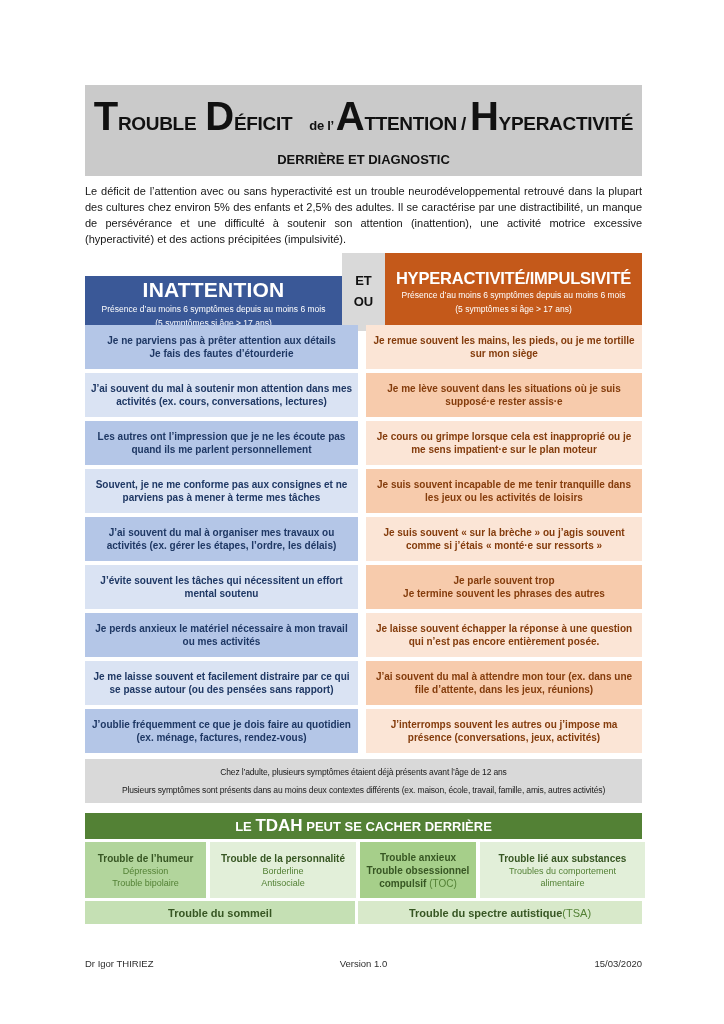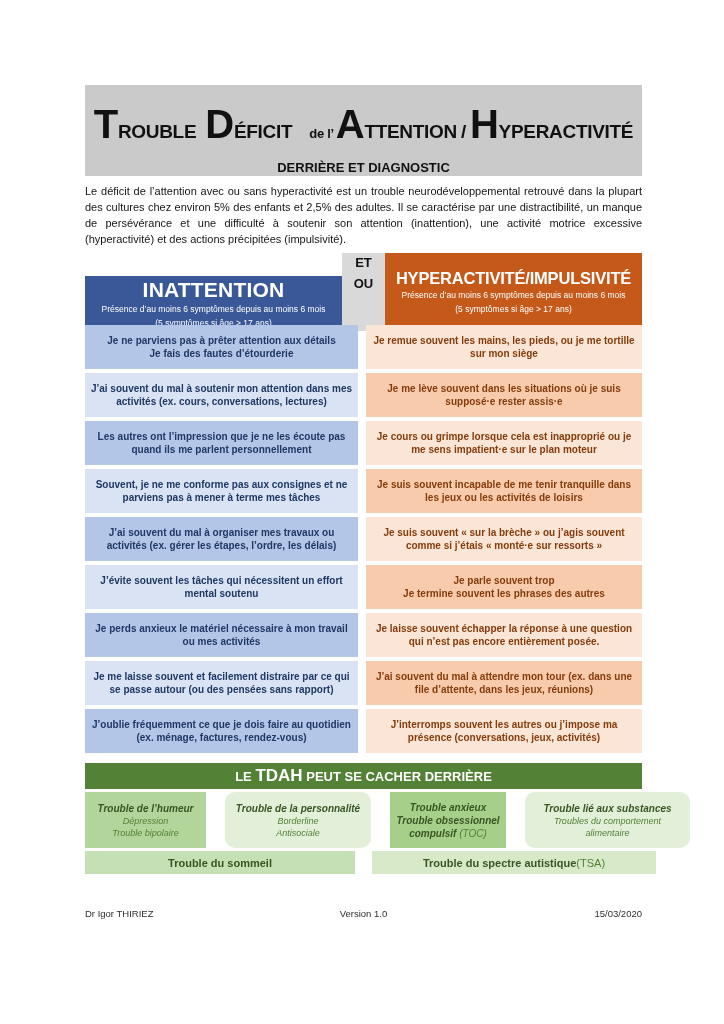--- a/index.html
+++ b/index.html
@@ -2,70 +2,70 @@
 <html><head>
 <meta charset="utf-8">
 <style>
   * { margin:0; padding:0; box-sizing:border-box; }
   html,body { background:#ffffff; }
   body { width:724px; height:1024px; font-family:"Liberation Sans", sans-serif; position:relative; overflow:hidden; }
   .page { position:absolute; left:0; top:0; width:724px; height:1024px; background:#ffffff; }
   .content { position:absolute; left:85px; top:85px; width:557px; }
 
   
-  .masthead { background:#cacaca; height:91px; text-align:center; padding-top:16px; }
+  .masthead { background:#cacaca; height:91px; text-align:center; padding-top:8px; }
   .masthead-title { white-space:nowrap; letter-spacing:-0.3px; color:#111; line-height:46px; }
   .masthead-title .big  { font-size:40px; font-weight:bold; }
   .masthead-title .rest { font-size:19px; font-weight:bold; }
   .masthead-title .small{ font-size:13px; font-weight:bold; margin:0 2px 0 8px; }
   .masthead-title .sep  { font-size:19px; font-weight:bold; margin:0 4px; }
   .masthead-title .word { margin-right:9px; }
   .masthead-title .word:last-child { margin-right:0; }
   .masthead-subtitle { font-size:13px; font-weight:bold; color:#111; margin-top:3px; }
 
   
   .intro { margin-top:7px; font-size:11px; line-height:1.46; text-align:justify; color:#151515; }
 
   
   .col-headers { margin-top:6px; display:grid; grid-template-columns:257px 43px 257px; height:68px; }
   .col-header { color:#fff; text-align:center; display:flex; flex-direction:column; justify-content:center; padding:2px 6px; }
   .col-header.blue   { background:#3a5897;margin-top:23px; }
   .col-header.orange { background:#c4591a; }
   .col-title-left  { font-size:21px; font-weight:bold; letter-spacing:0.2px; }
   .col-title-right { font-size:16.5px; font-weight:bold; letter-spacing:-0.2px; }
   .col-sub { font-size:8.5px; line-height:1.45; margin-top:1px; }
-  .connector { background:#d9d9d9; color:#111; font-size:13px; font-weight:bold; display:flex; flex-direction:column; align-items:center; line-height:1.6; }
+  .connector { background:#d9d9d9; color:#111; font-size:13px; font-weight:bold; display:flex; flex-direction:column; align-items:center; justify-content:center; line-height:1.6; }
 
   
   .symptom-grid { margin-top:4px; display:grid; grid-template-columns:273px 276px; column-gap:8px; row-gap:4px; grid-auto-rows:44px; }
   .cell { display:flex; align-items:center; justify-content:center; text-align:center; white-space:pre-line;
           font-weight:bold; font-size:10px; line-height:1.33; padding:0 5px; }
   .cell.bd { background:#b4c6e7; color:#1f3864; }
   .cell.bl { background:#dae3f3; color:#1f3864; }
   .cell.ol { background:#fbe5d6; color:#843c0c; }
   .cell.od { background:#f7cbac; color:#843c0c; }
 
   
   .footnotes { margin-top:6px; background:#d9d9d9; height:44px; display:flex; flex-direction:column; justify-content:space-evenly; text-align:center; color:#1a1a1a; }
   .footnotes div { font-size:8.5px; letter-spacing:-0.15px; }
 
   
   .green-header { margin-top:10px; background:#538135; height:26px; color:#fff; text-align:center; display:flex; align-items:center; justify-content:center; }
   .green-header .gh-n { font-size:13px; font-weight:bold; white-space:pre; }
   .green-header .gh-b { font-size:17px; font-weight:bold; white-space:pre; }
-  .green-boxes { margin-top:3px; display:grid; grid-template-columns:121px 146px 116px 165px; column-gap:19px; height:56px;font-style:italic; }
+  .green-boxes { margin-top:3px; display:grid; grid-template-columns:121px 146px 116px 165px; column-gap:4px; height:56px; }
   .gbox { display:flex; flex-direction:column; align-items:center; justify-content:center; text-align:center; padding:2px 3px; }
   .gbox.medium1 { background:#b2d59c; }
   .gbox.medium2 { background:#a6cf8a; }
-  .gbox.light   { background:#e2efd9;border-radius:10px; }
+  .gbox.light   { background:#e2efd9; }
   .gb-title { font-size:10px; font-weight:bold; color:#375623; line-height:1.3; }
   .gb-item  { font-size:9px; color:#538135; line-height:1.35; }
   .gb-line  { font-size:10px; font-weight:bold; color:#375623; line-height:1.3; }
   .gb-paren { font-weight:normal; color:#538135; }
-  .green-bottom { margin-top:3px; display:grid; grid-template-columns:270px 284px; column-gap:17px; height:23px; }
+  .green-bottom { margin-top:3px; display:grid; grid-template-columns:270px 284px; column-gap:3px; height:23px; }
   .gbar { display:flex; align-items:center; justify-content:center; }
   .gbar.left  { background:#c5e0b4; }
   .gbar.right { background:#d8e9ca; }
   .gbar .gb-title { font-size:11px; }
   .gbar .gb-paren { font-size:11px; }
 
   
   .footer { margin-top:34px; display:grid; grid-template-columns:1fr auto 1fr; font-size:9.5px; color:#2e2e2e; }
   .footer .f-left   { text-align:left; }
   .footer .f-center { text-align:center; }
@@ -119,20 +119,24 @@
       <div class="cell od">Je parle souvent trop
 Je termine souvent les phrases des autres</div>
       <div class="cell bd">Je perds anxieux le matériel nécessaire à mon travail ou mes activités</div>
       <div class="cell ol">Je laisse souvent échapper la réponse à une question qui n’est pas encore entièrement posée.</div>
       <div class="cell bl">Je me laisse souvent et facilement distraire par ce qui se passe autour (ou des pensées sans rapport)</div>
       <div class="cell od">J’ai souvent du mal à attendre mon tour (ex. dans une file d’attente, dans les jeux, réunions)</div>
       <div class="cell bd">J’oublie fréquemment ce que je dois faire au quotidien (ex. ménage, factures, rendez-vous)</div>
       <div class="cell ol">J’interromps souvent les autres ou j’impose ma présence (conversations, jeux, activités)</div>
     </div>
 
+    <div class="footnotes">
+      <div>Chez l’adulte, plusieurs symptômes étaient déjà présents avant l’âge de 12 ans</div>
+      <div>Plusieurs symptômes sont présents dans au moins deux contextes différents (ex. maison, école, travail, famille, amis, autres activités)</div>
+    </div>
 
     <div class="green-header">
       <span class="gh-n">LE </span>
         <span class="gh-b">TDAH</span>
         <span class="gh-n"> PEUT SE CACHER DERRIÈRE</span>
     </div>
 
     <div class="green-boxes">
       <div class="gbox medium1">
         <div class="gb-title">Trouble de l’humeur</div>

